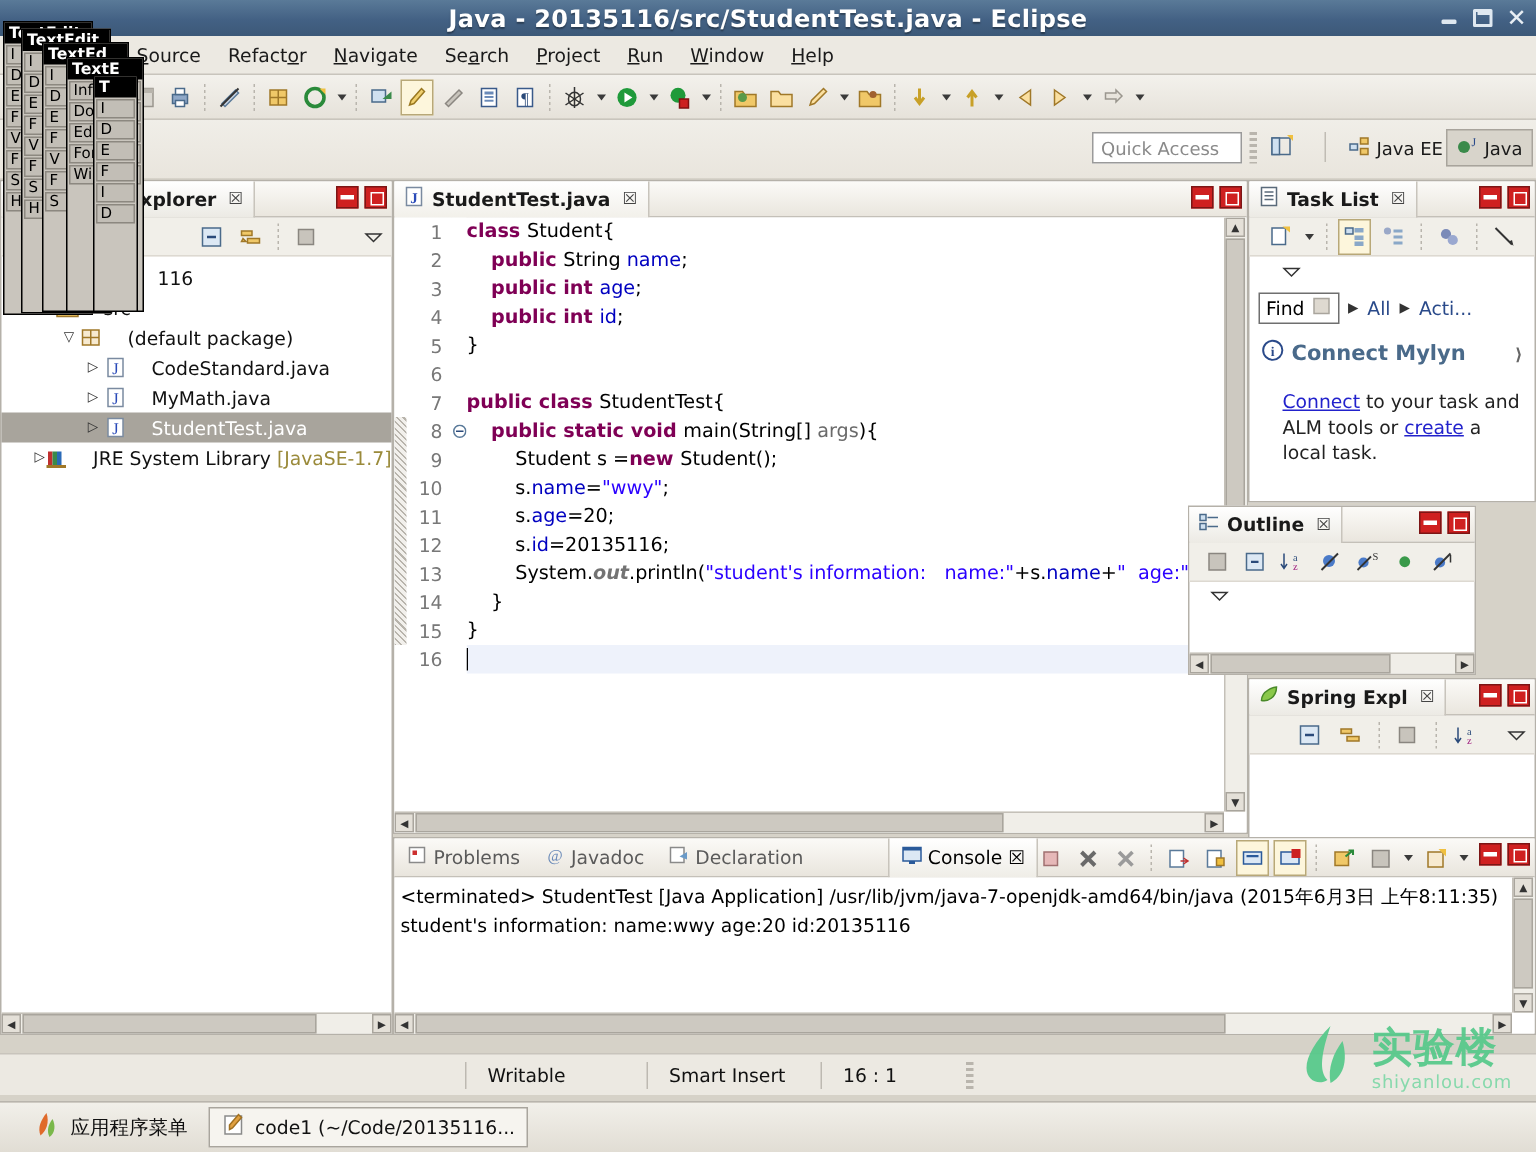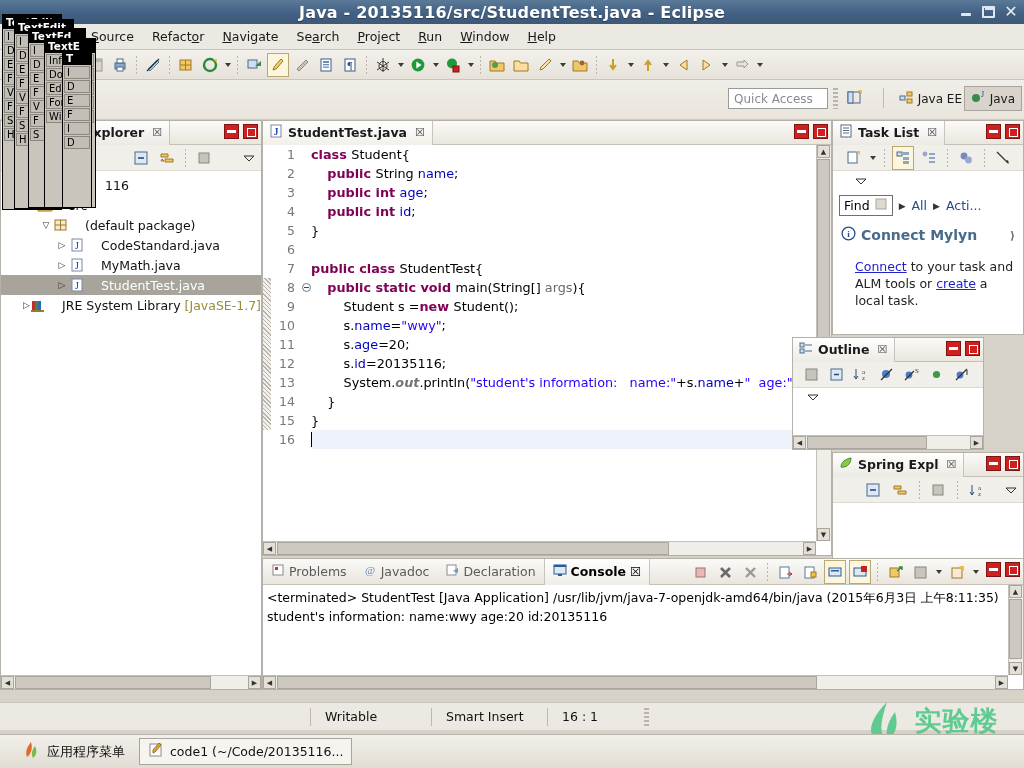--- a/index.html
+++ b/index.html
@@ -168,22 +168,22 @@
   .find-row { display:flex; align-items:center; gap:6px; padding:4px 6px; font-size:12.5px; }
   .find-box { border:1px solid #6f6f6f; background:#fff; padding:1px 4px; display:flex; align-items:center; gap:4px; }
   .blue { color:#2a4a8a; }
 
   
   #console-area { left:262px; top:558px; width:762px; height:132px; }
   .bottom-tabbar { height:26px; background:linear-gradient(to bottom,#fbfaf7,#e9e5dd);
                    display:flex; align-items:center; position:relative; border-bottom:1px solid #c4c0b8; }
   .bt { display:flex; align-items:center; gap:4px; padding:0 8px; height:26px; font-size:12.5px;
         color:#5a5a5a; cursor:pointer; }
-  .bt.active { color:#000; font-weight:bold; background:linear-gradient(to bottom,#ffffff,#efede7);
-               border-right:1px solid #c8c4bc; border-left:1px solid #c8c4bc; }
+  .bt.active { color:#000; font-weight:normal; background:linear-gradient(to bottom,#ffffff,#efede7);
+               border-right:1px solid #c8c4bc; border-left:1px solid #c8c4bc;margin-left:48px; }
   .console-body { position:absolute; left:0; right:0; top:26px; bottom:0; background:#ffffff;
                   font-size:12.5px; padding:3px 4px; }
   .console-line { height:19px; line-height:19px; white-space:nowrap; color:#000; }
 
   
   .statusbar {
     position:absolute; left:0; top:702px; width:1024px; height:28px;
     background:#ece9e2; border-top:1px solid #c8c4bc; display:flex; align-items:center;
     font-size:12.5px; color:#111;
   }
@@ -192,21 +192,21 @@
 
   
   .taskbar { position:absolute; left:0; top:734px; width:1024px; height:34px;
              background:linear-gradient(to bottom,#f2f0ea,#e1ddd4); border-top:1px solid #b9b5ad;
              display:flex; align-items:center; gap:8px; padding-left:16px; }
   .tb-app { display:flex; align-items:center; gap:7px; font-size:13px; color:#111; padding:3px 6px; cursor:pointer; }
   .tb-win { display:flex; align-items:center; gap:6px; font-size:12.5px; color:#111;
             background:#f6f4ef; border:1px solid #a9a59d; padding:3px 8px; cursor:pointer; }
 
   
-  .watermark { position:absolute; right:16px; top:698px; display:flex; align-items:flex-end; gap:8px;
+  .watermark { position:absolute; right:16px; top:680px; display:flex; align-items:center; gap:8px;
                opacity:.92; pointer-events:none; }
   .wm-text { display:flex; flex-direction:column; line-height:1; }
   .wm-cn { font-size:27px; font-weight:bold; color:#55c98a; letter-spacing:1px; }
   .wm-en { font-size:12px; color:#7fd8a8; letter-spacing:.5px; margin-top:3px; }
 
   
   .artifact-layer { position:absolute; left:0; top:14px; width:96px; height:212px; overflow:hidden; }
   .gm { position:absolute; background:#c9c5bd; border:1px solid #000; }
   .gm-title { background:#000; color:#fff; font-size:10.5px; font-weight:bold; padding:1px 3px;
               white-space:nowrap; overflow:hidden; }

